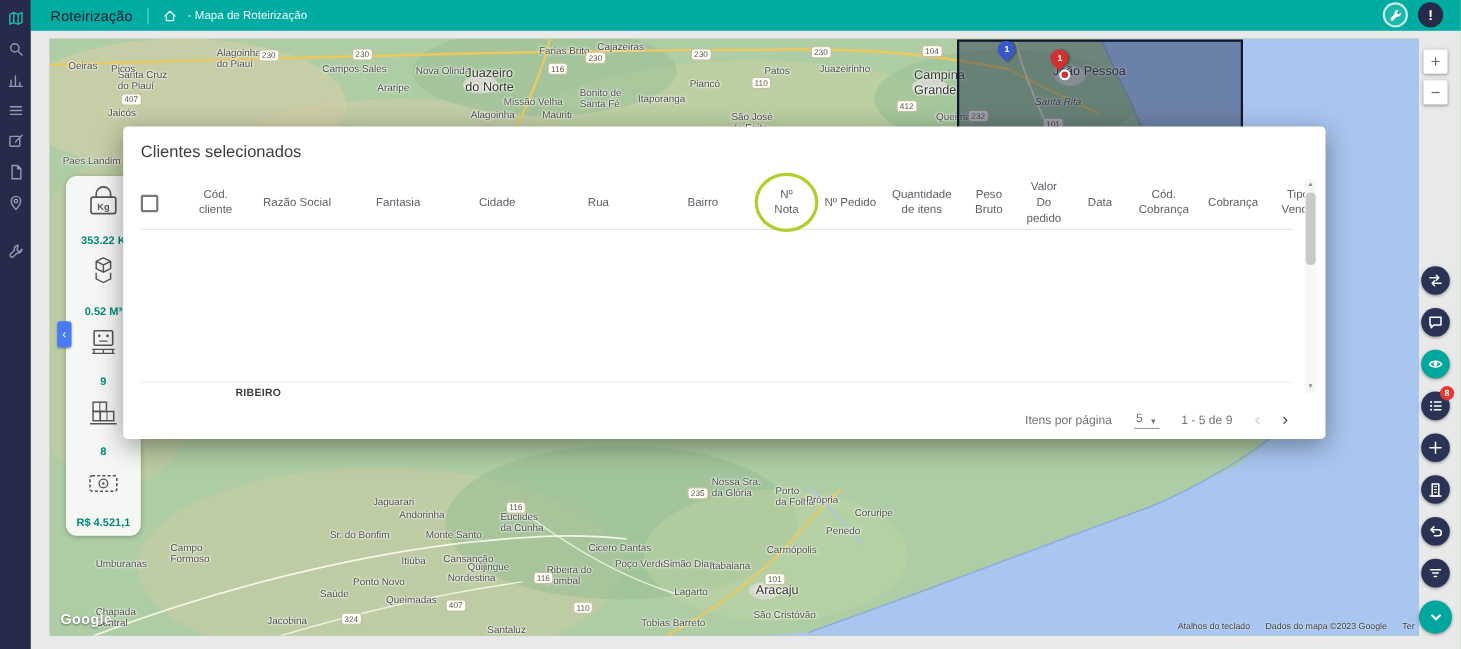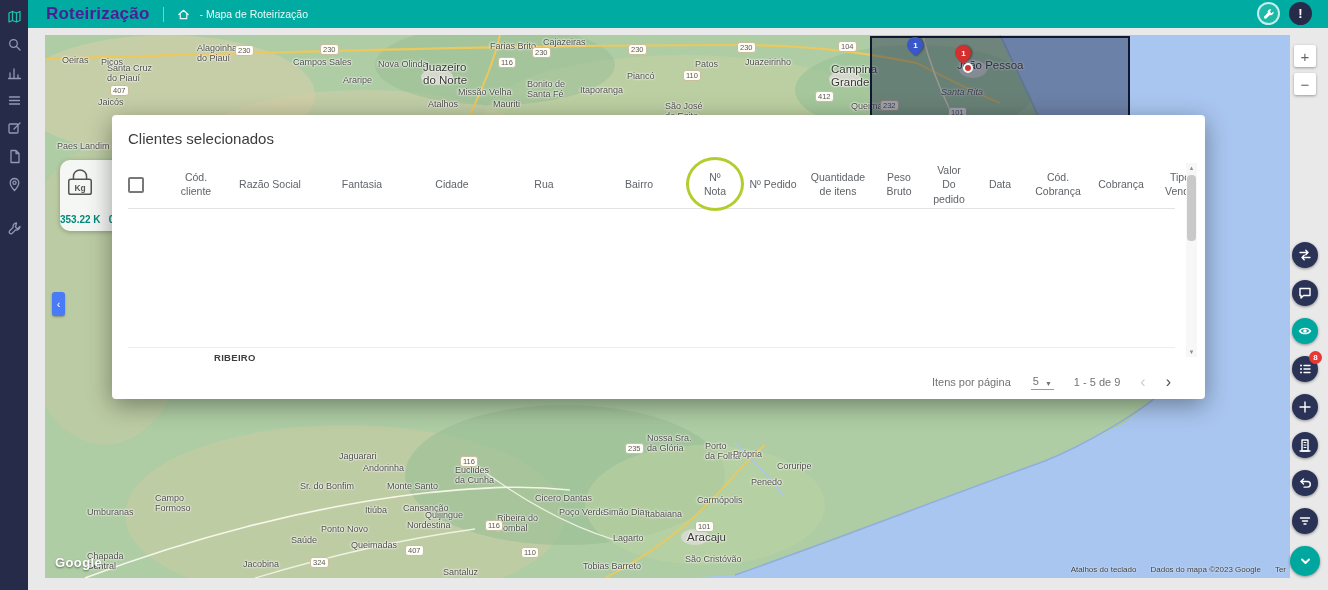--- a/index.html
+++ b/index.html
@@ -3,21 +3,21 @@
 <meta charset="utf-8">
 <style>
   * { box-sizing: border-box; margin: 0; padding: 0; }
   body {
     width: 1328px; height: 590px; position: relative; overflow: hidden;
     background: #e9e9e9; font-family: "Liberation Sans", sans-serif;
   }
   
   .header { position:absolute; left:28px; top:0; right:0; height:28px; background:#00ACA2;
     display:flex; align-items:center; z-index:30; }
-  .header .title { margin-left:18px; font-size:17px; font-weight:bold; color:#4c1d95; letter-spacing:.2px; }
+  .header .title { margin-left:18px; font-size:13px; font-weight:normal; color:#0f172a; letter-spacing:.2px; }
   .header .vdiv { width:1px; height:15px; background:rgba(255,255,255,.45); margin:0 13px; }
   .header .home { color:#E3F8F2; }
   .header .home svg { width:13px; height:13px; display:block; }
   .header .crumb { margin-left:10px; font-size:10.5px; color:rgba(255,255,255,.92); }
   .hbtn { position:absolute; top:2px; width:23px; height:23px; border-radius:50%;
     display:flex; align-items:center; justify-content:center; cursor:pointer; }
   .hbtn.tools { right:48px; background:#1CB9A9; border:2px solid rgba(255,255,255,.75); }
   .hbtn.alert { right:16px; background:#252B48; color:#fff; font-weight:bold; font-size:13px; }
   
   .sidebar { position:absolute; left:0; top:0; width:28px; height:590px; background:#252B48;
@@ -61,21 +61,21 @@
     box-shadow:0 1px 3px rgba(0,0,0,.4); z-index:7; }
   .rtb svg { width:14px; height:14px; stroke:#fff; fill:none; stroke-width:1.4; stroke-linecap:round; stroke-linejoin:round; }
   .rtb.teal { background:#00A79E; }
   .rtb.big { left:1290px; width:30px; height:30px; background:#00A79E; }
   .badge { position:absolute; right:-4px; top:-5px; min-width:13px; height:13px; border-radius:7px;
     background:#E53935; color:#fff; font-size:8px; font-weight:bold; display:flex; align-items:center;
     justify-content:center; padding:0 2px; }
   
   .stats { position:absolute; left:60px; top:160px; width:68px; padding:8px 0 6px;
     background:rgba(250,250,250,.93); border-radius:10px; box-shadow:0 1px 5px rgba(0,0,0,.25);
-    z-index:5; display:flex; flex-direction:row; align-items:center; gap:7px; }
+    z-index:5; display:flex; flex-direction:column; align-items:center; gap:7px; }
   .stat { display:flex; flex-direction:column; align-items:center; }
   .stat svg { width:36px; height:30px; display:block; }
   .stat .val { font-size:10px; font-weight:bold; color:#00897B; margin-top:16px; white-space:nowrap;
     max-width:64px; overflow:hidden; }
   .collapse-tab { position:absolute; left:52px; top:292px; width:13px; height:24px; background:#4A7BF7;
     color:#fff; border-radius:3px; display:flex; align-items:center; justify-content:center;
     font-size:11px; cursor:pointer; z-index:6; box-shadow:0 1px 2px rgba(0,0,0,.3); }
   
   .modal { position:absolute; left:112px; top:115px; width:1093px; height:284px; background:#fff;
     border-radius:4px; box-shadow:0 6px 24px rgba(0,0,0,.38); z-index:20; }
@@ -216,21 +216,21 @@
       <div class="maplabel" style="left: 152px; top: 8px;">Alagoinha
 do Piauí</div>
       <div class="maplabel" style="left: 248px; top: 22px;">Campos Sales</div>
       <div class="maplabel" style="left: 298px; top: 40px;">Araripe</div>
       <div class="maplabel" style="left: 333px; top: 24px;">Nova Olinda</div>
       <div class="maplabel" style="left: 445px; top: 6px;">Farias Brito</div>
       <div class="maplabel" style="left: 498px; top: 2px;">Cajazeiras</div>
       <div class="maplabel big" style="left: 378px; top: 26px;">Juazeiro
 do Norte</div>
       <div class="maplabel" style="left: 413px; top: 52px;">Missão Velha</div>
-      <div class="maplabel" style="left: 383px; top: 64px;">Atalhos</div>
+      <div class="maplabel" style="left: 383px; top: 64px;">Alagoinha</div>
       <div class="maplabel" style="left: 448px; top: 64px;">Mauriti</div>
       <div class="maplabel" style="left: 482px; top: 44px;">Bonito de
 Santa Fé</div>
       <div class="maplabel" style="left: 535px; top: 50px;">Itaporanga</div>
       <div class="maplabel" style="left: 582px; top: 36px;">Piancó</div>
       <div class="maplabel" style="left: 650px; top: 24px;">Patos</div>
       <div class="maplabel" style="left: 700px; top: 22px;">Juazeirinho</div>
       <div class="maplabel big" style="left: 786px; top: 28px;">Campina
 Grande</div>
       <div class="maplabel big" style="left: 912px; top: 24px;">João Pessoa</div>

